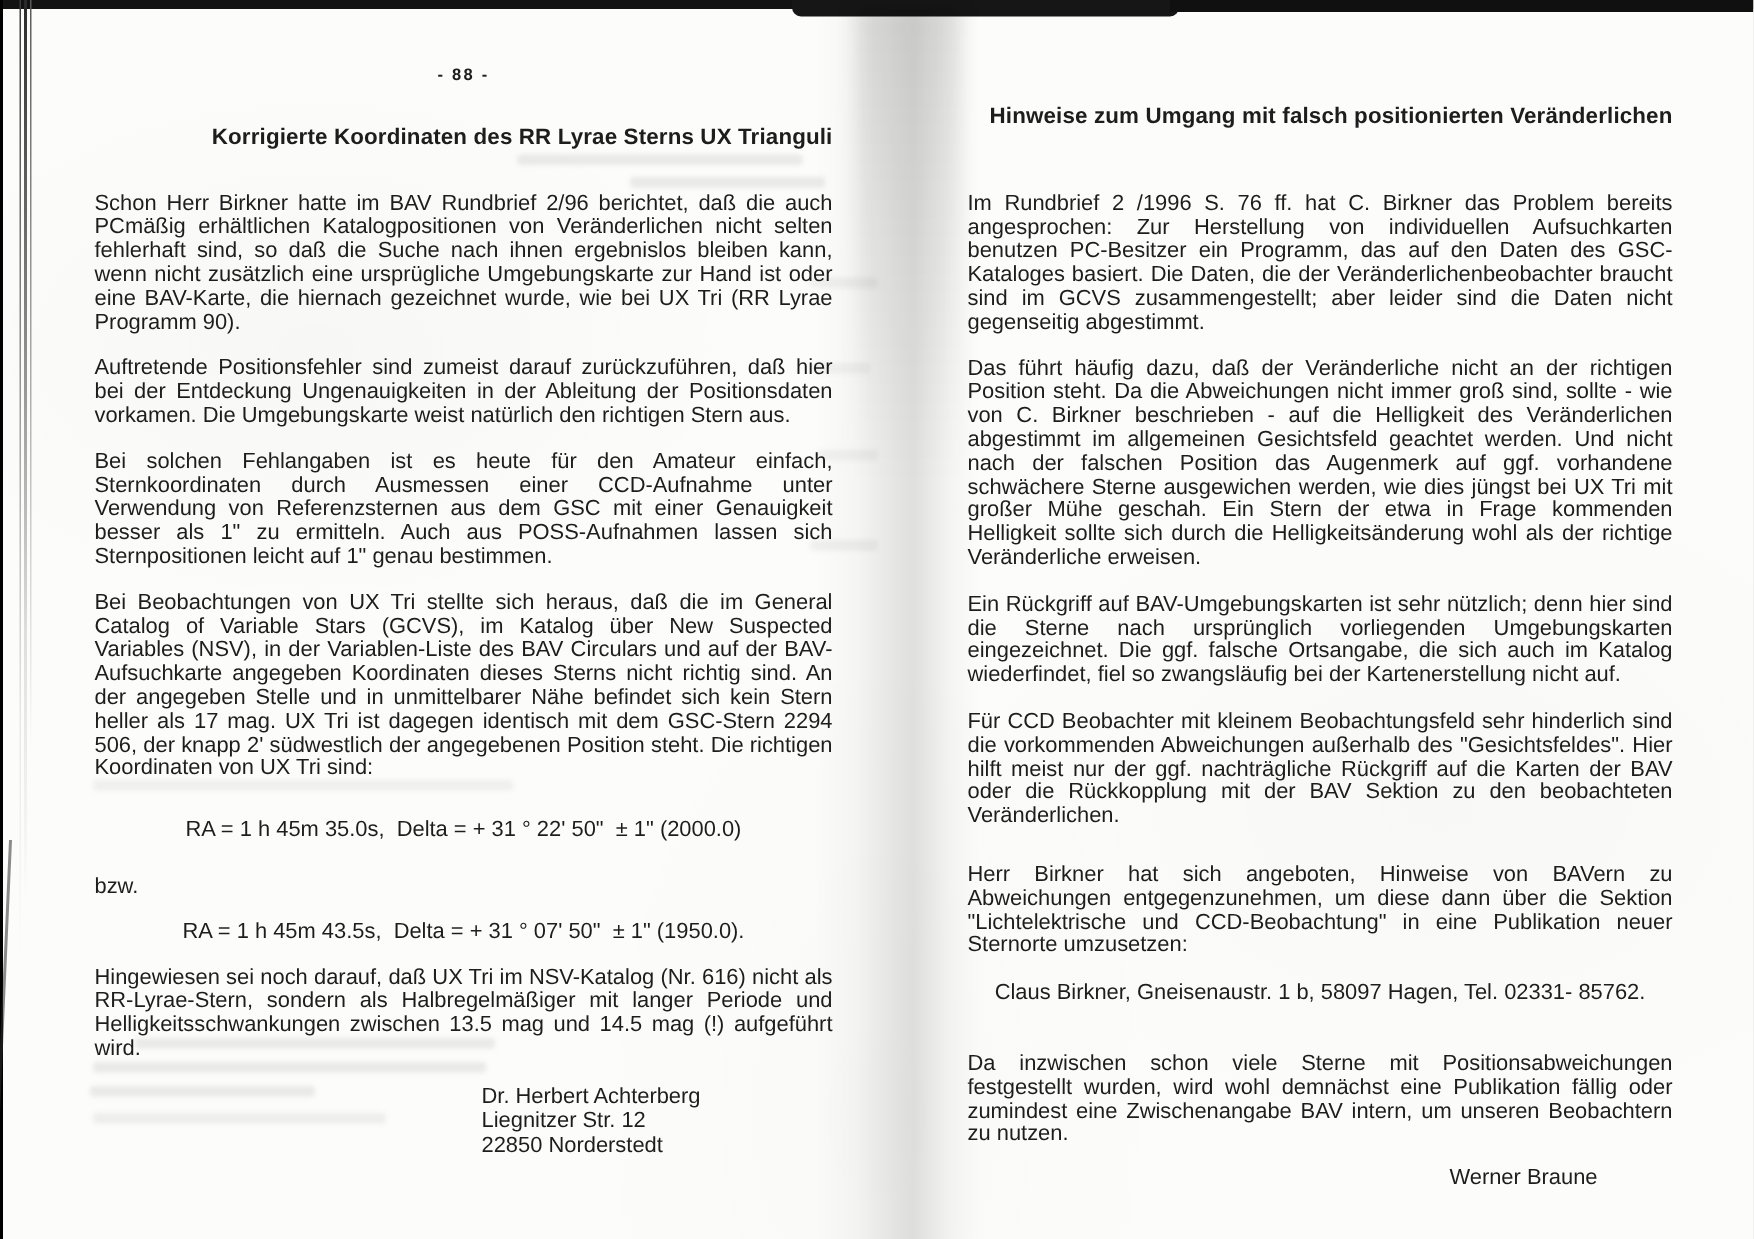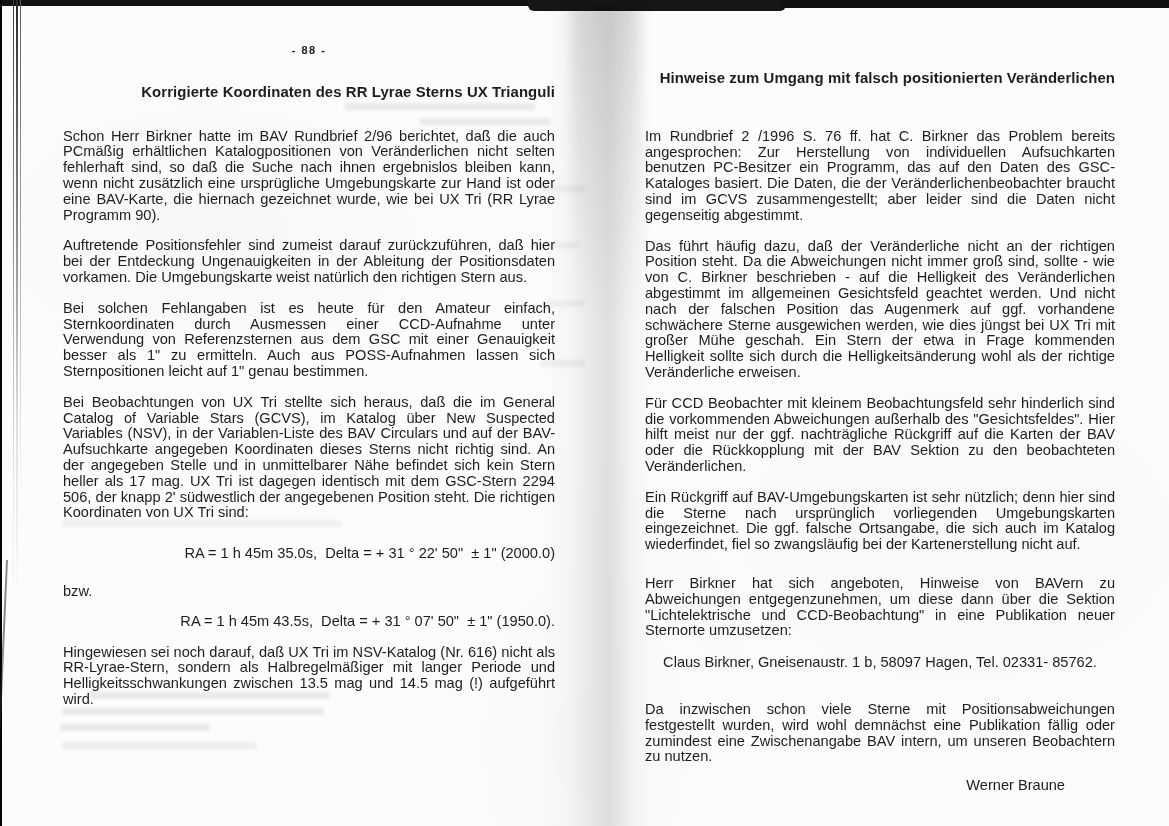--- a/index.html
+++ b/index.html
@@ -47,21 +47,21 @@
   .page-left  { left:63px;  top:40px; width:492px; }
   .page-right { left:645px; top:46px; width:470px; }
 
   .pageno { text-align:center; font-weight:bold; font-size:11px; letter-spacing:1.5px; margin:3px 0 0 0; }
   .title  { text-align:right; font-weight:bold; font-size:14.9px; margin:26px 0 0 0; letter-spacing:0.1px; }
   .page-right .title { margin-top:25px; }
 
   p { margin:15px 0 0 0; }
   .first-par { margin-top:28px; }
   .page-right .first-par { margin-top:42px; }
-  .coord { text-align:right; white-space:pre-wrap; }
+  .coord { text-align:center; white-space:pre-wrap; }
   .coord-first { margin-top:25px; }
   .connector { text-align:left; margin-top:22px; }
   .coord-second { margin-top:14px; }
   .offer-par { margin-top:23px; }
   .contact { text-align:center; margin-top:16px; }
   .closing { margin-top:31px; }
 
   .sig-block { margin:15px 0 0 258px; line-height:16.5px; text-align:left; }
   .sig-right { margin-top:13px; text-align:right; padding-right:50px; }
 </style>
@@ -97,27 +97,32 @@
     <div class="pageno">- 88 -</div>
     <div class="title">Korrigierte Koordinaten des RR Lyrae Sterns UX Trianguli</div>
     <p class="first-par">Schon Herr Birkner hatte im BAV Rundbrief 2/96 berichtet, daß die auch PCmäßig erhältlichen Katalogpositionen von Veränderlichen nicht selten fehlerhaft sind, so daß die Suche nach ihnen ergebnislos bleiben kann, wenn nicht zusätzlich eine ursprügliche Umgebungskarte zur Hand ist oder eine BAV-Karte, die hiernach gezeichnet wurde, wie bei UX Tri (RR Lyrae Programm 90).</p>
     <p>Auftretende Positionsfehler sind zumeist darauf zurückzuführen, daß hier bei der Entdeckung Ungenauigkeiten in der Ableitung der Positionsdaten vorkamen. Die Umgebungskarte weist natürlich den richtigen Stern aus.</p>
     <p>Bei solchen Fehlangaben ist es heute für den Amateur einfach, Sternkoordinaten durch Ausmessen einer CCD-Aufnahme unter Verwendung von Referenzsternen aus dem GSC mit einer Genauigkeit besser als 1" zu ermitteln. Auch aus POSS-Aufnahmen lassen sich Sternpositionen leicht auf 1" genau bestimmen.</p>
     <p>Bei Beobachtungen von UX Tri stellte sich heraus, daß die im General Catalog of Variable Stars (GCVS), im Katalog über New Suspected Variables (NSV), in der Variablen-Liste des BAV Circulars und auf der BAV-Aufsuchkarte angegeben Koordinaten dieses Sterns nicht richtig sind. An der angegeben Stelle und in unmittelbarer Nähe befindet sich kein Stern heller als 17 mag. UX Tri ist dagegen identisch mit dem GSC-Stern 2294 506, der knapp 2' südwestlich der angegebenen Position steht. Die richtigen Koordinaten von UX Tri sind:</p>
     <p class="coord coord-first">RA = 1 h 45m 35.0s,  Delta = + 31 ° 22' 50"  ± 1" (2000.0)</p>
     <p class="connector">bzw.</p>
     <p class="coord coord-second">RA = 1 h 45m 43.5s,  Delta = + 31 ° 07' 50"  ± 1" (1950.0).</p>
     <p>Hingewiesen sei noch darauf, daß UX Tri im NSV-Katalog (Nr. 616) nicht als RR-Lyrae-Stern, sondern als Halbregelmäßiger mit langer Periode und Helligkeitsschwankungen zwischen 13.5 mag und 14.5 mag (!) aufgeführt wird.</p>
+    <div class="sig-block">
+      <div>Dr. Herbert Achterberg</div>
+      <div>Liegnitzer Str. 12</div>
+      <div>22850 Norderstedt</div>
+    </div>
   </div>
 
   <div class="page page-right">
     <div class="title">Hinweise zum Umgang mit falsch positionierten Veränderlichen</div>
     <p class="first-par">Im Rundbrief 2 /1996 S. 76 ff. hat C. Birkner das Problem bereits angesprochen: Zur Herstellung von individuellen Aufsuchkarten benutzen PC-Besitzer ein Programm, das auf den Daten des GSC-Kataloges basiert. Die Daten, die der Veränderlichenbeobachter braucht sind im GCVS zusammengestellt; aber leider sind die Daten nicht gegenseitig abgestimmt.</p>
     <p>Das führt häufig dazu, daß der Veränderliche nicht an der richtigen Position steht. Da die Abweichungen nicht immer groß sind, sollte - wie von C. Birkner beschrieben - auf die Helligkeit des Veränderlichen abgestimmt im allgemeinen Gesichtsfeld geachtet werden. Und nicht nach der falschen Position das Augenmerk auf ggf. vorhandene schwächere Sterne ausgewichen werden, wie dies jüngst bei UX Tri mit großer Mühe geschah. Ein Stern der etwa in Frage kommenden Helligkeit sollte sich durch die Helligkeitsänderung wohl als der richtige Veränderliche erweisen.</p>
+    <p>Ein Rückgriff auf BAV-Umgebungskarten ist sehr nützlich; denn hier sind die Sterne nach ursprünglich vorliegenden Umgebungskarten eingezeichnet. Die ggf. falsche Ortsangabe, die sich auch im Katalog wiederfindet, fiel so zwangsläufig bei der Kartenerstellung nicht auf.</p>
     <p>Für CCD Beobachter mit kleinem Beobachtungsfeld sehr hinderlich sind die vorkommenden Abweichungen außerhalb des "Gesichtsfeldes". Hier hilft meist nur der ggf. nachträgliche Rückgriff auf die Karten der BAV oder die Rückkopplung mit der BAV Sektion zu den beobachteten Veränderlichen.</p>
-    <p>Ein Rückgriff auf BAV-Umgebungskarten ist sehr nützlich; denn hier sind die Sterne nach ursprünglich vorliegenden Umgebungskarten eingezeichnet. Die ggf. falsche Ortsangabe, die sich auch im Katalog wiederfindet, fiel so zwangsläufig bei der Kartenerstellung nicht auf.</p>
     <p class="offer-par">Herr Birkner hat sich angeboten, Hinweise von BAVern zu Abweichungen entgegenzunehmen, um diese dann über die Sektion "Lichtelektrische und CCD-Beobachtung" in eine Publikation neuer Sternorte umzusetzen:</p>
     <p class="contact">Claus Birkner, Gneisenaustr. 1 b, 58097 Hagen, Tel. 02331- 85762.</p>
     <p class="closing">Da inzwischen schon viele Sterne mit Positionsabweichungen festgestellt wurden, wird wohl demnächst eine Publikation fällig oder zumindest eine Zwischenangabe BAV intern, um unseren Beobachtern zu nutzen.</p>
     <div class="sig-right">Werner Braune</div>
   </div>
 
 </div>
 
 </body></html>

